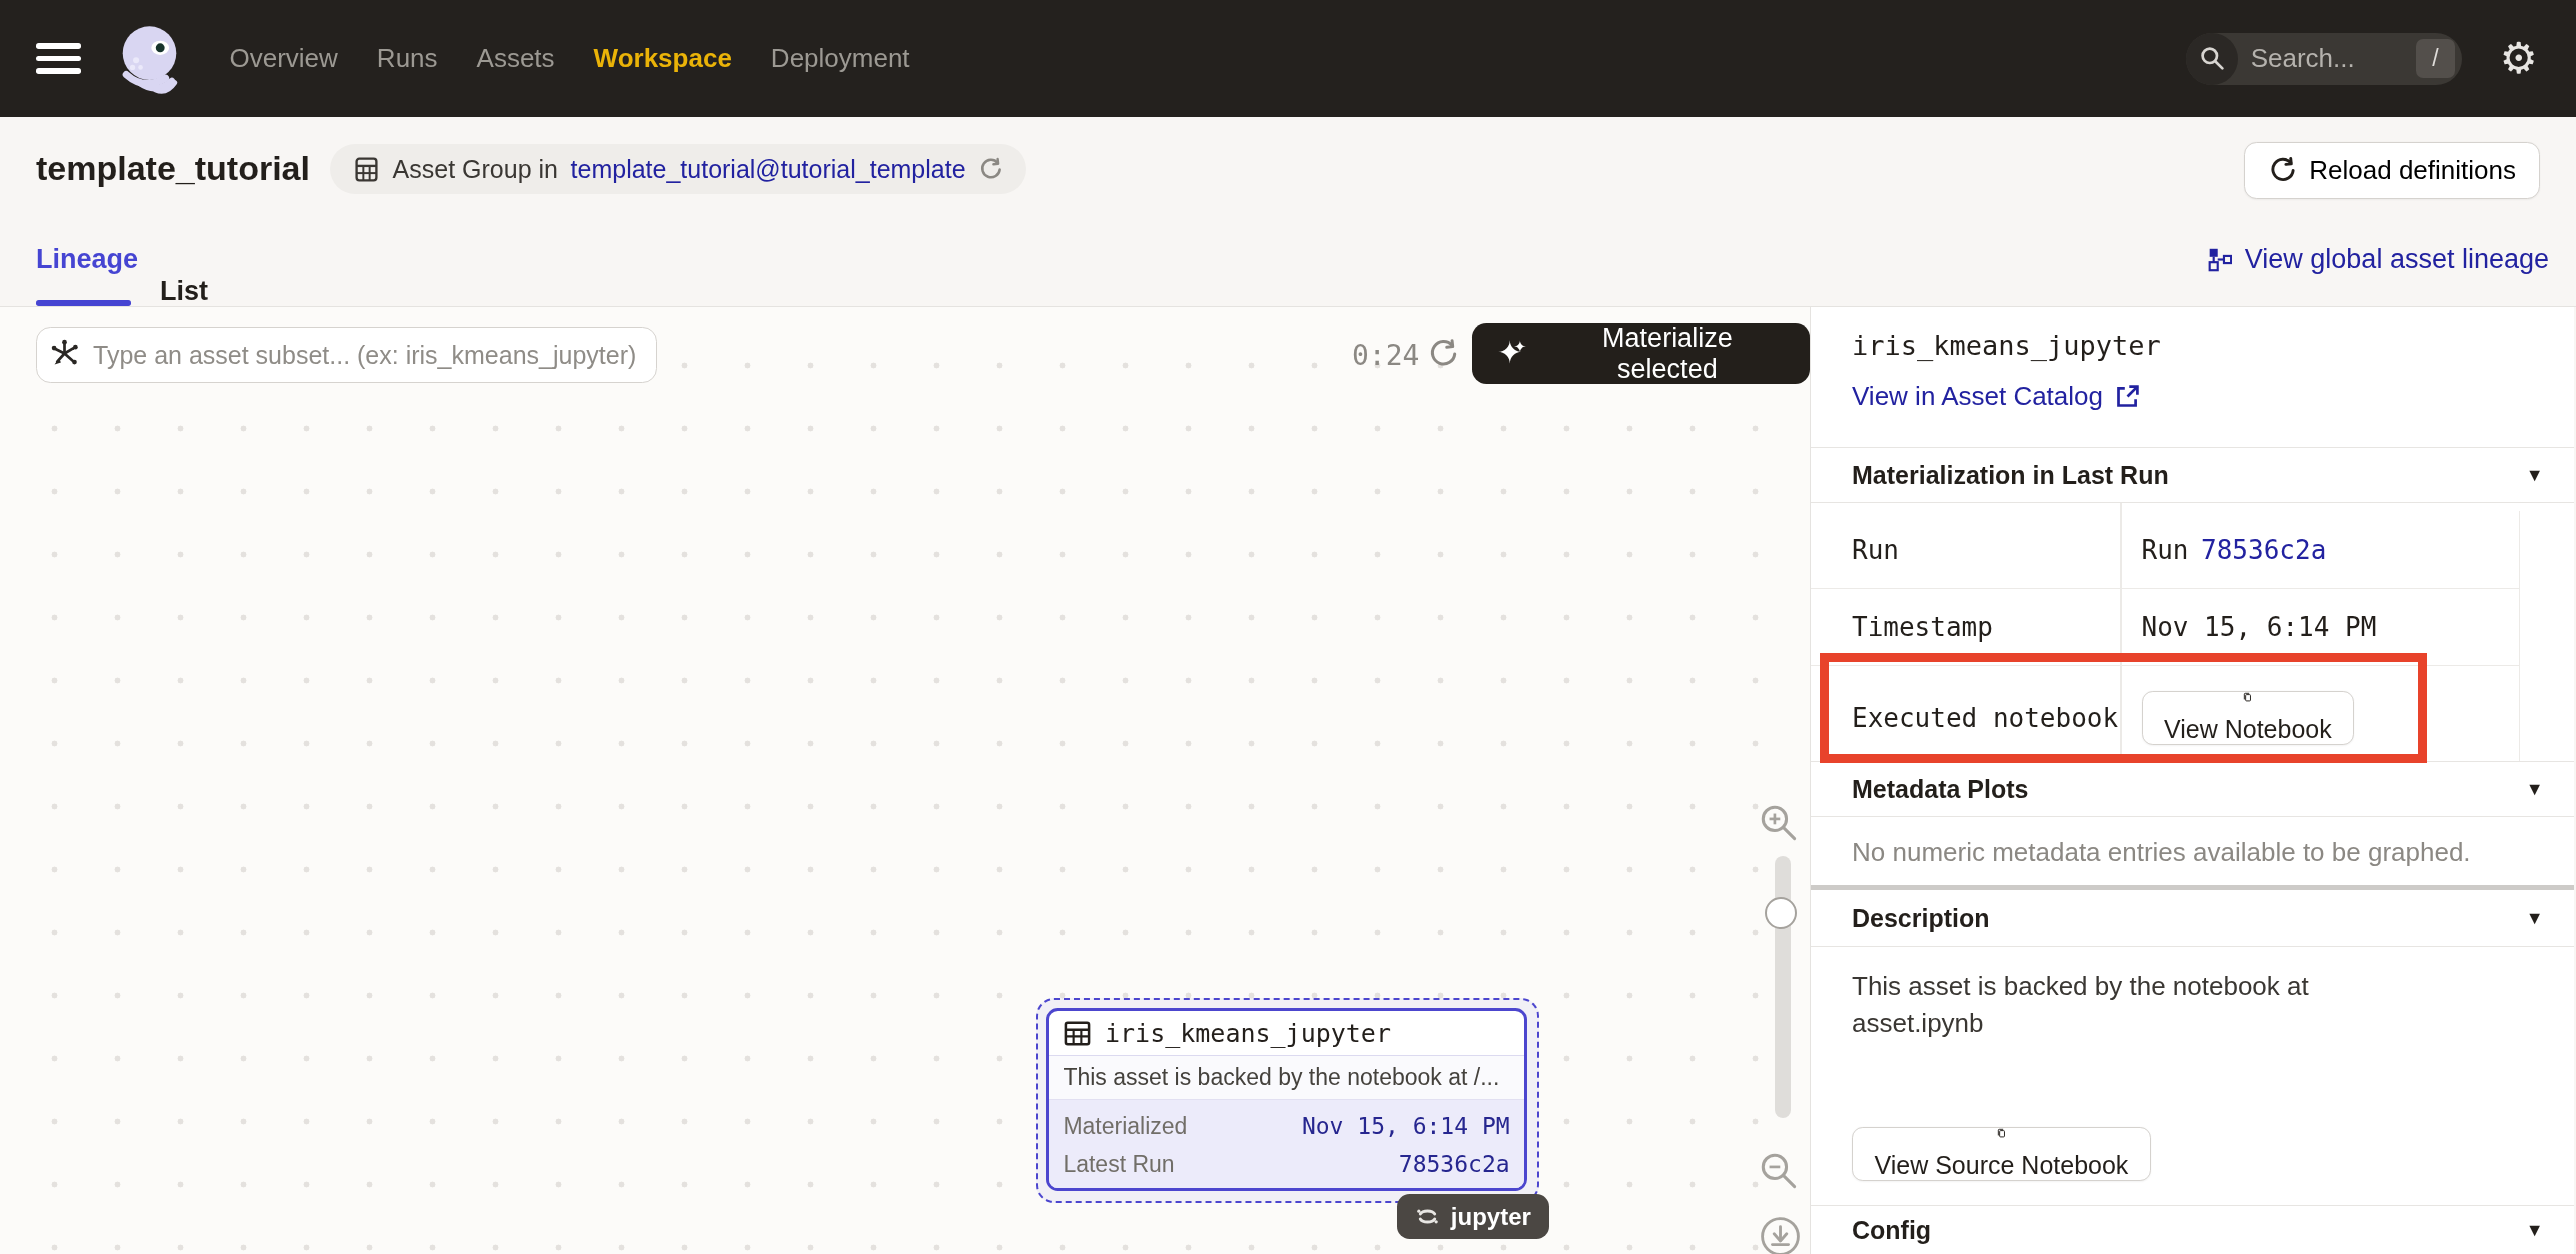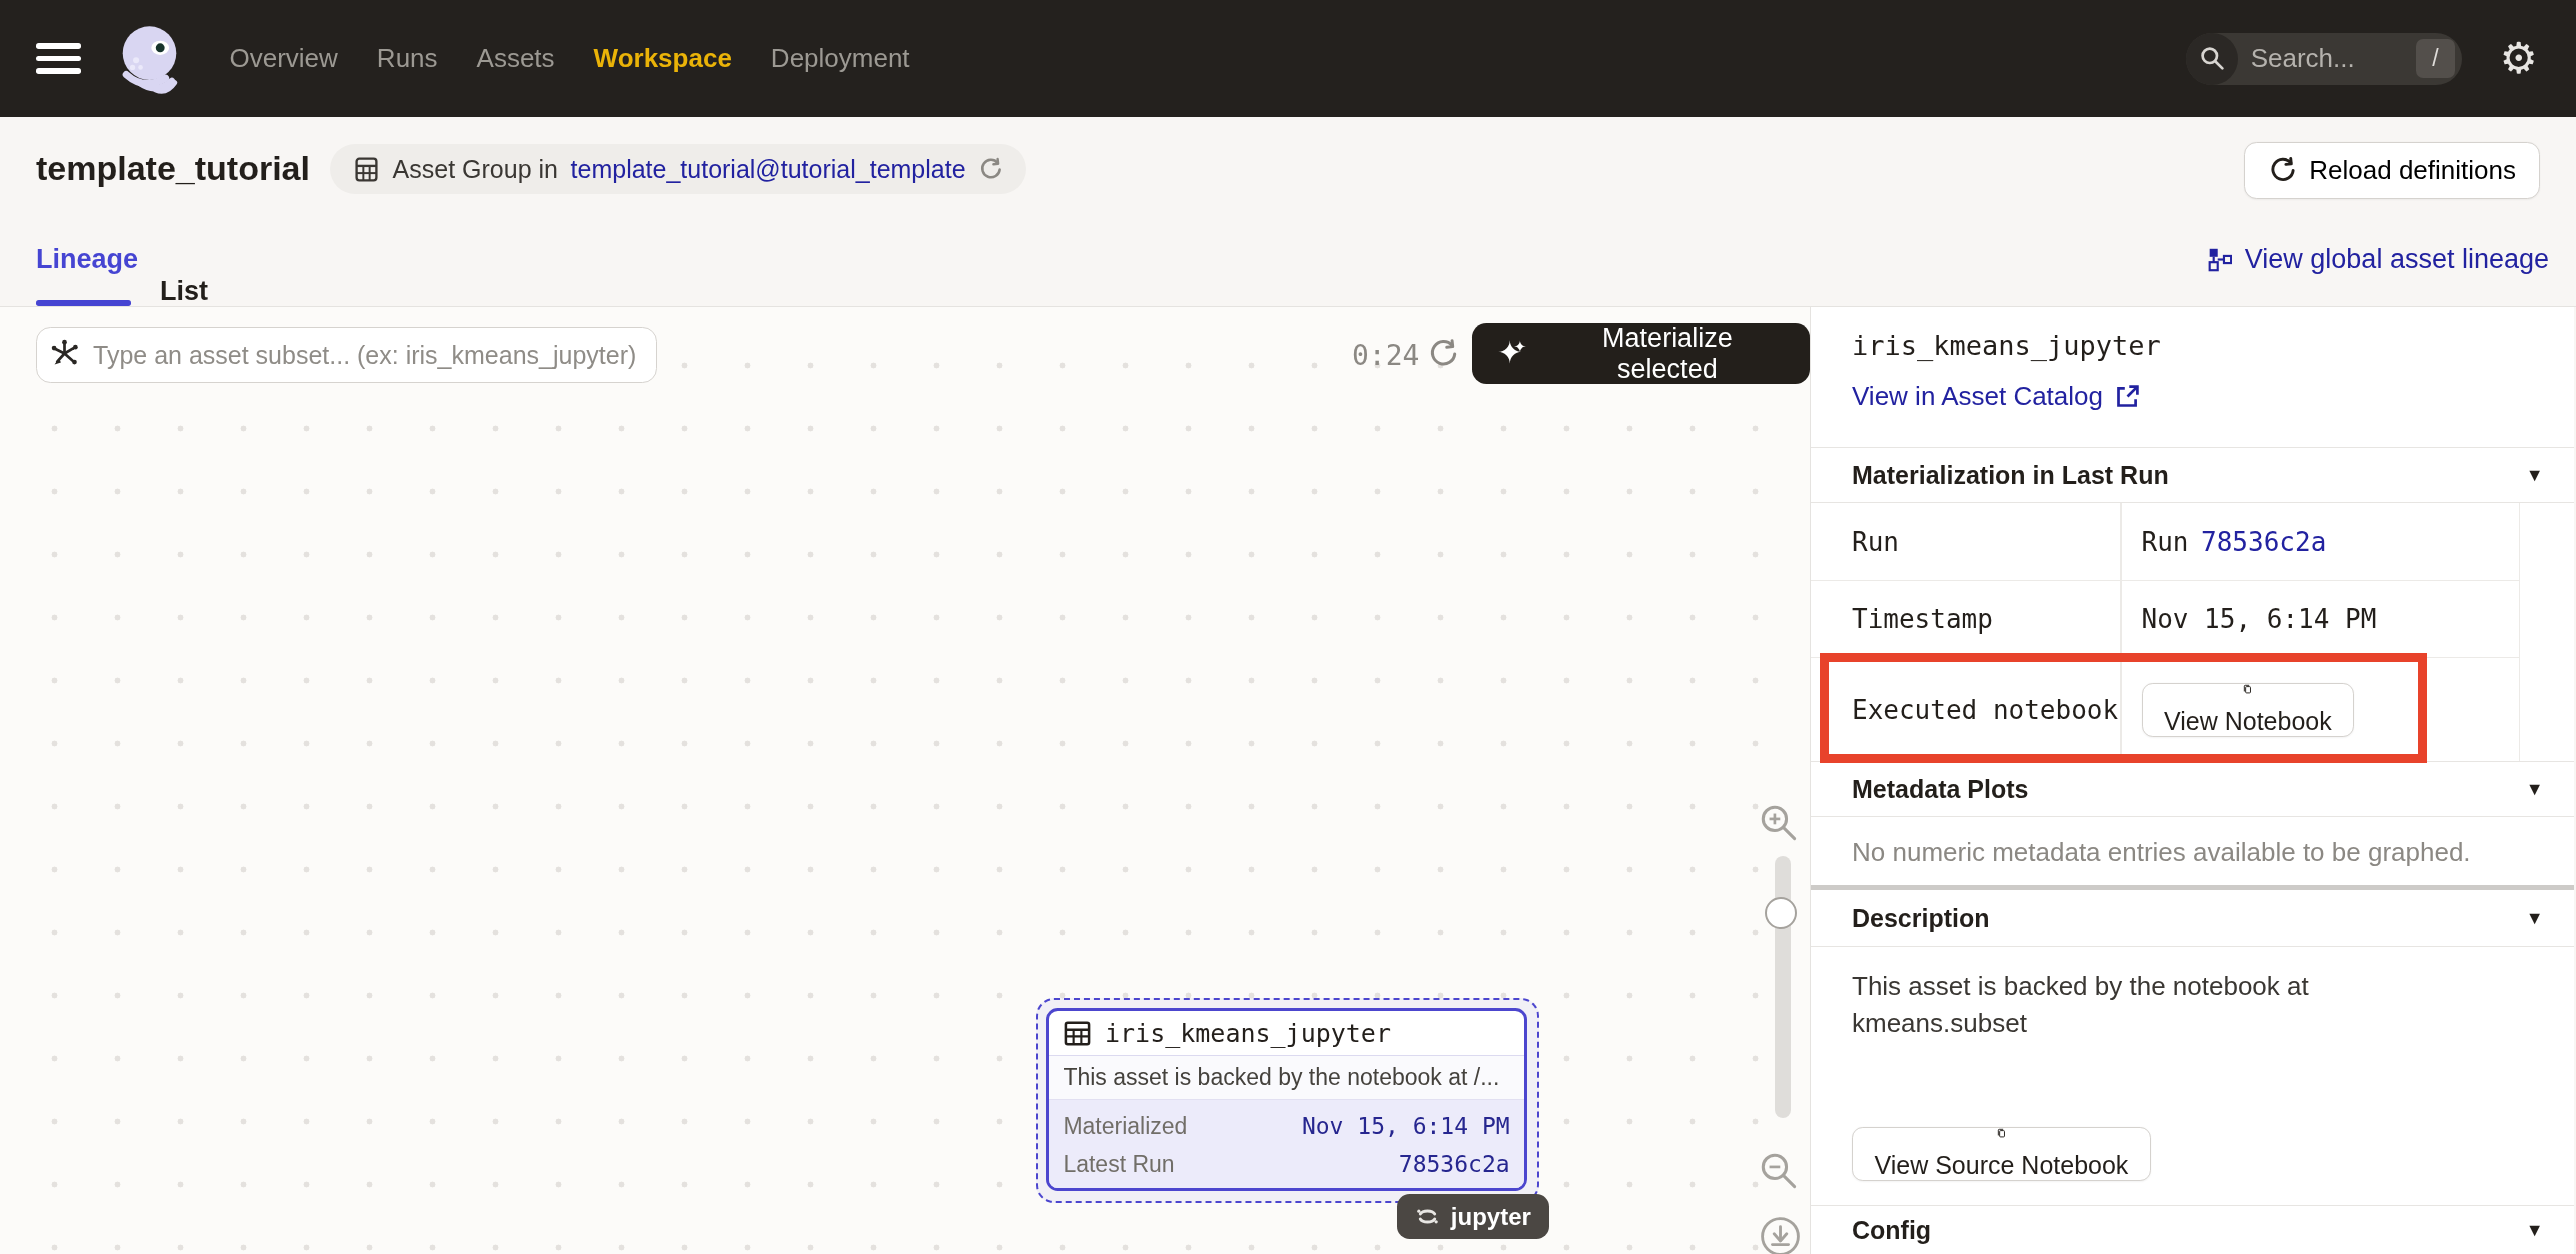--- a/index.html
+++ b/index.html
@@ -69,21 +69,21 @@
 
   
   .sb-name{position:absolute;left:41px;top:23px;font-size:27px;color:#231F1B;}
   .sb-catalog{position:absolute;left:41px;top:74px;display:flex;align-items:center;gap:10.8px;font-size:26px;color:var(--link,#2222A0);cursor:pointer;}
   .sec-head{position:absolute;left:0;width:763px;height:56px;display:flex;align-items:center;justify-content:space-between;padding:0 30.5px 0 41px;font-size:25px;font-weight:700;background:#fff;}
   .sec-head .chev{font-size:18px;color:#231F1B;cursor:pointer;}
   .sh1{top:140px;border-top:1.8px solid #E7E5E2;border-bottom:1.8px solid #E7E5E2;}
   .sh2{top:454px;border-top:1.8px solid #E7E5E2;border-bottom:1.8px solid #E7E5E2;}
   .sh3{top:583px;height:57px;border-bottom:1.8px solid #E7E5E2;}
   .sh4{top:898px;height:50px;border-top:1.8px solid #E7E5E2;}
-  .metarows{position:absolute;left:0;top:196px;width:709px;border-right:1.8px solid #ECEAE7;}
+  .metarows{position:absolute;left:0;top:204px;width:709px;border-right:1.8px solid #ECEAE7;}
   .metarow{position:relative;display:flex;align-items:center;border-bottom:1.8px solid #ECEAE7;}
   .metarow:last-child{border-bottom:none;}
   .r1{height:78px;}.r2{height:77px;}.r3{height:103px;}
   .metalabel{width:309px;padding-left:41px;font-size:26px;color:#231F1B;flex-shrink:0;}
   .metaval{padding-left:21.5px;font-size:26px;color:#231F1B;display:flex;align-items:center;}
   .metaval .runlink{color:var(--link,#2222A0);margin-left:12.6px;cursor:pointer;}
   .col-divider{position:absolute;left:309px;top:196px;width:1.8px;height:258px;background:#ECEAE7;}
   .sb-btn{display:inline-flex;align-items:center;gap:12.6px;background:#fff;border:1.8px solid #D5D2CE;border-radius:10.8px;height:54px;padding:0 21.5px;font-size:25px;color:#231F1B;box-shadow:0 0.9px 1.8px rgba(0,0,0,.05);cursor:pointer;font-family:"Liberation Sans",sans-serif;flex-direction:column;}
   .empty-msg{position:absolute;left:41px;top:530px;font-size:26px;color:#8B8883;}
   .thick-div{position:absolute;left:0;top:578px;width:763px;height:5.4px;background:#CDCBC8;}
@@ -312,21 +312,21 @@
       <div class="empty-msg">No numeric metadata entries available to be graphed.</div>
 
       <div class="thick-div"></div>
 
       <div class="sec-head sh3">
         <span>Description</span>
         <span class="chev">▼</span>
       </div>
       <div class="desc-text">
         <div>This asset is backed by the notebook at</div>
-        <div>kmeans.subset</div>
+        <div>asset.ipynb</div>
       </div>
 
       <button class="sb-btn src-btn">
         <svg width="25" height="25" viewBox="0 0 28 28">
             <rect x="9" y="7" width="13" height="17" rx="2.5" fill="none" stroke="#231F1B" stroke-width="2.6"></rect>
             <path d="M5.5 19 V6 a2.5 2.5 0 0 1 2.5 -2.5 h9.5" fill="none" stroke="#231F1B" stroke-width="2.6" stroke-linecap="round"></path>
           </svg>
         <span>View Source Notebook</span>
       </button>
 

